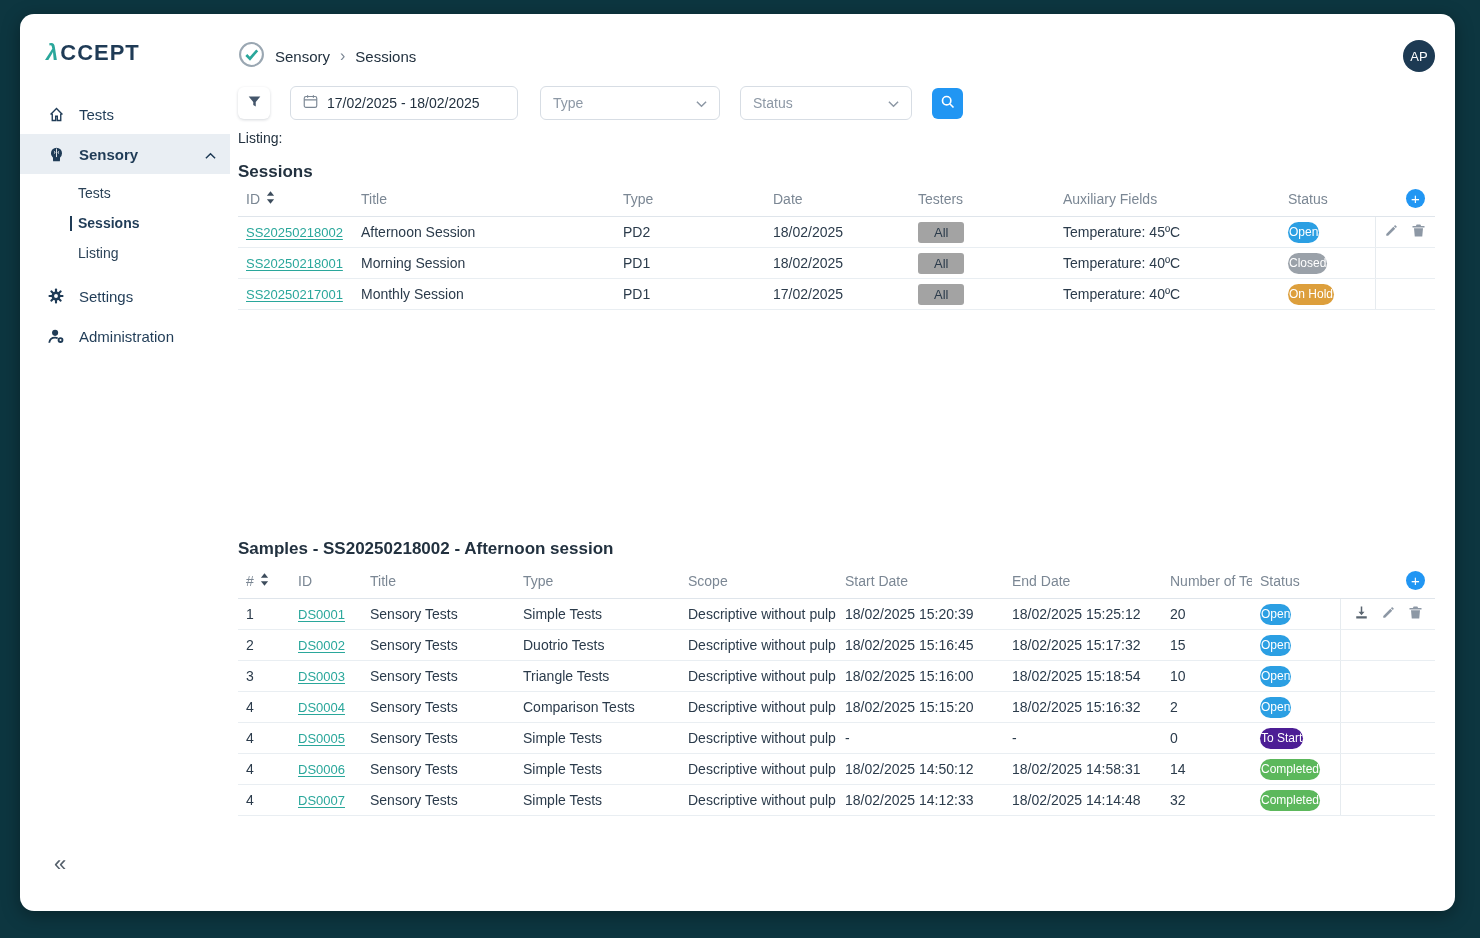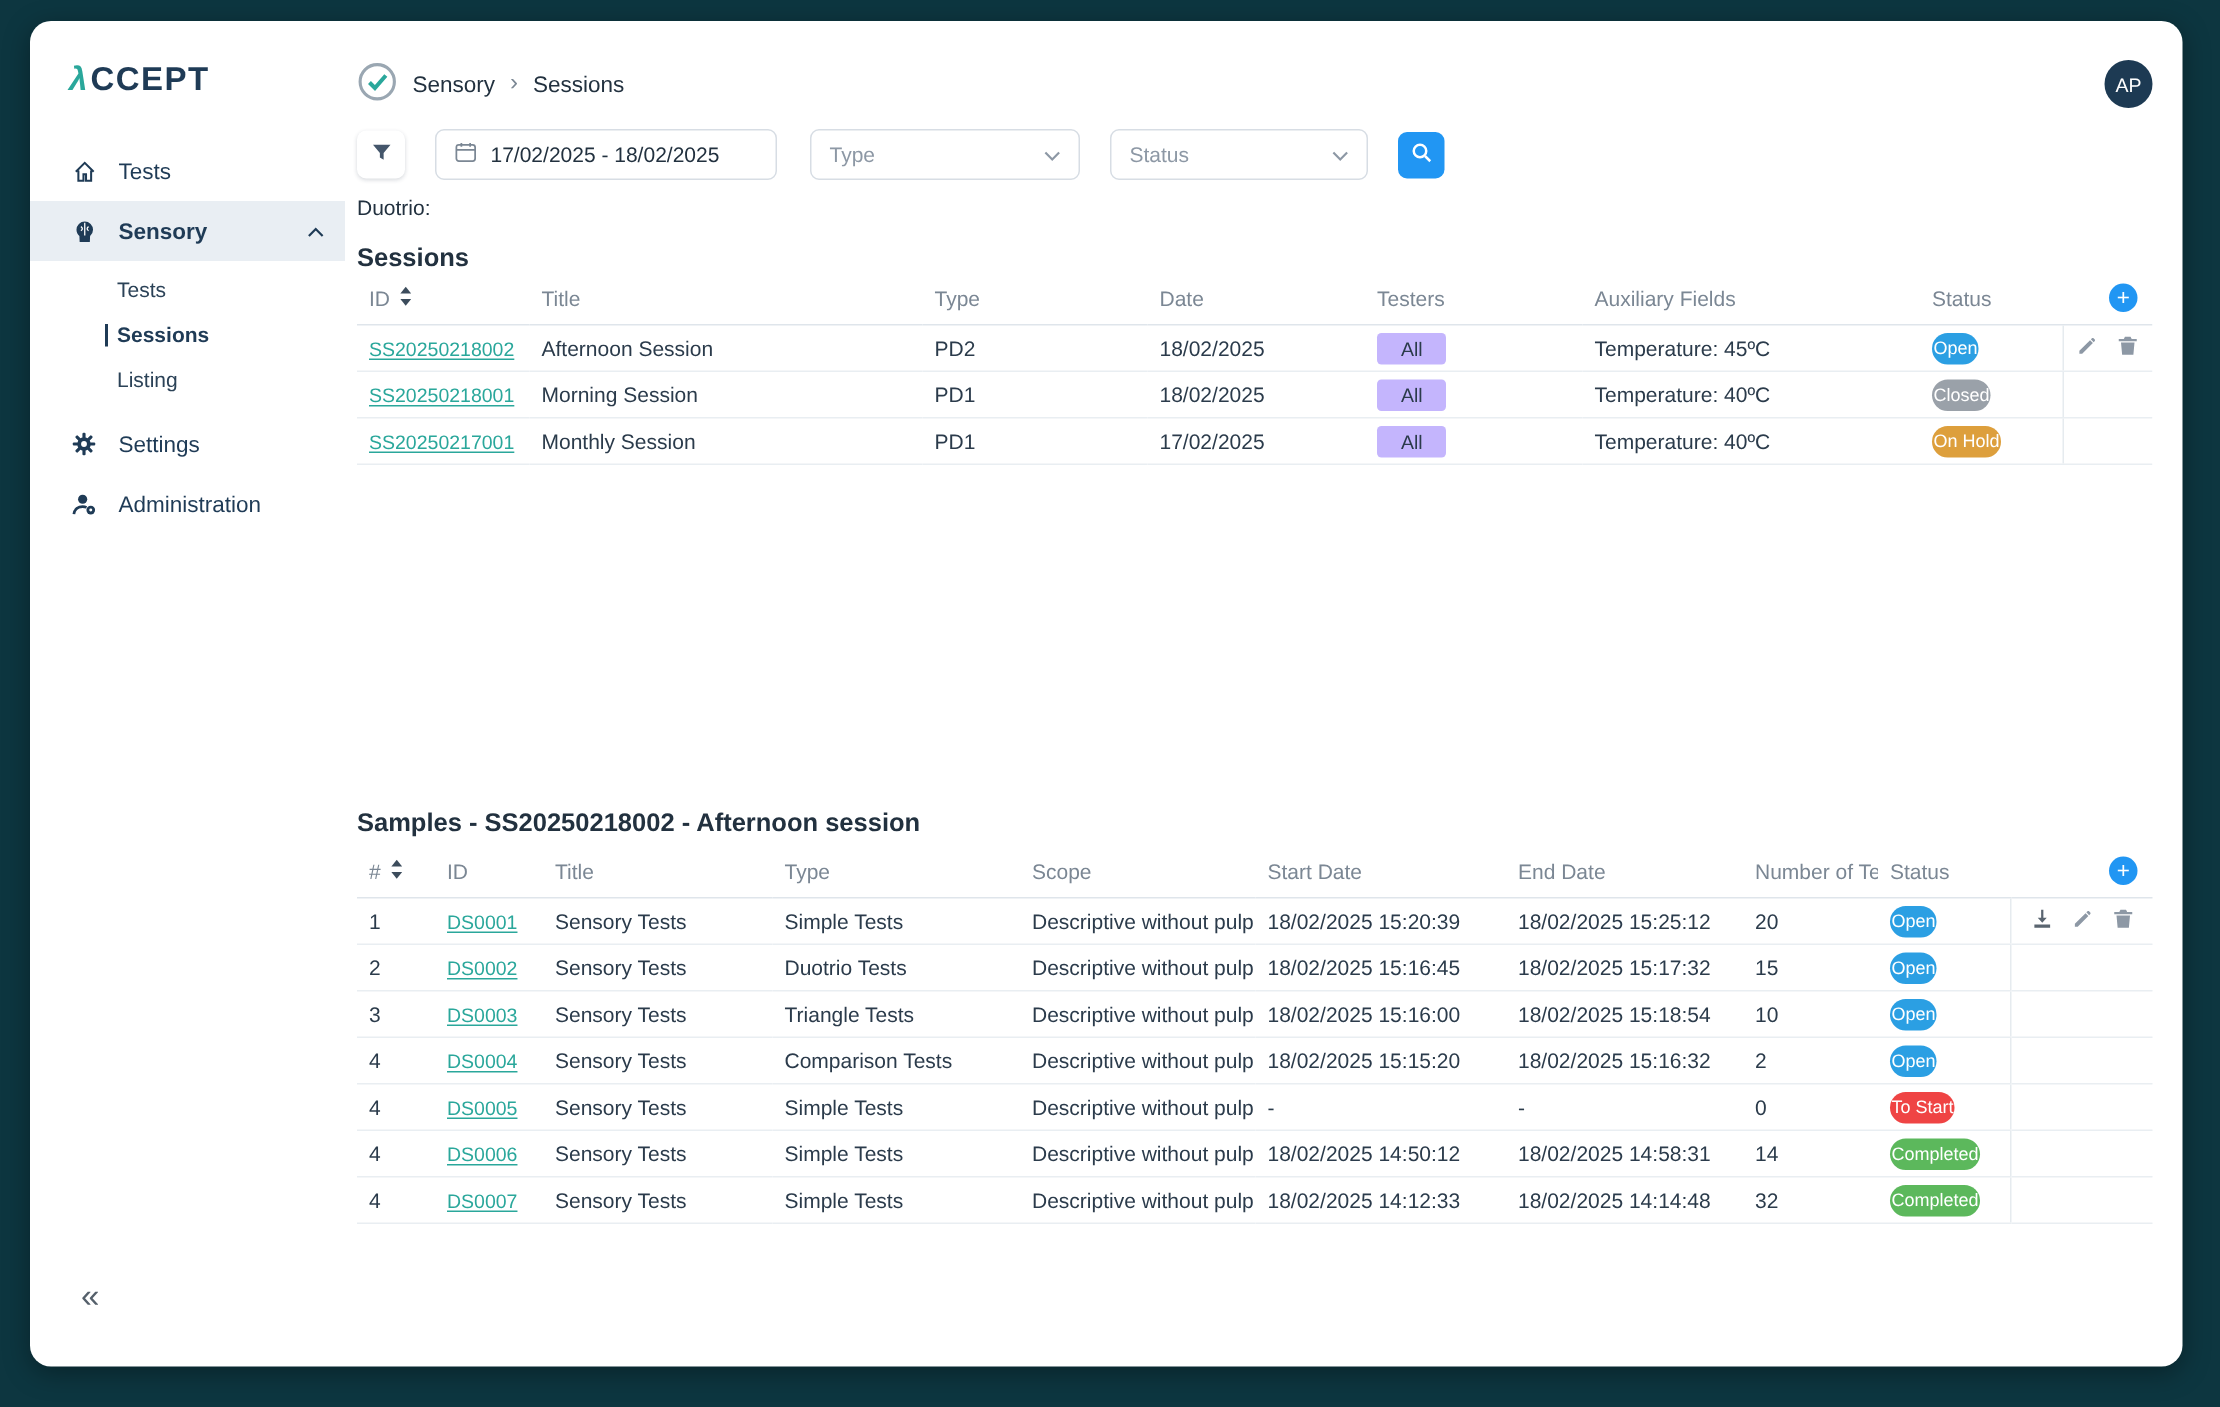--- a/index.html
+++ b/index.html
@@ -46,21 +46,21 @@
   .filters-label { margin-top:10px; font-size:14px; color:#22313f; height:18px; }
   .section-heading { margin-top:14px; font-size:17px; color:#22313f; height:22px; }
   
   .sessions-body { height:355px; overflow:hidden; }
   table { border-collapse:collapse; table-layout:fixed; width:1197px; margin-top:1px; }
   th { text-align:left; font-weight:400; color:#7b8794; font-size:14px; padding:4px 8px 8px 8px; border-bottom:1px solid #dfe5eb; white-space:nowrap; overflow:hidden; }
   td { font-size:14px; color:#2b3b4b; padding:4px 8px; height:31px; border-bottom:1px solid #e9eef2; white-space:nowrap; overflow:hidden; }
   .th-sort { display:inline-flex; align-items:center; gap:6px; cursor:pointer; }
   a.id-link { color:#2aa79b; font-size:13px; text-decoration:underline; text-underline-offset:2px; cursor:pointer; }
   .badge { display:inline-block; padding:3px 1px 4px; border-radius:11px; color:#fff; font-size:12px; background:#9aa1a9; }
-  .chip { display:inline-block; background:#c4b5fd; border-radius:3px; padding:3px 16px; font-size:13px; color:#2b3b4b; }
+  .chip { display:inline-block; background:#a3a3a3; border-radius:3px; padding:3px 16px; font-size:13px; color:#2b3b4b; }
   .actions-cell { border-left:1px solid #e6ebef; text-align:right; }
   .actions-head { text-align:right; }
   .add-btn { display:inline-flex; align-items:center; justify-content:center; width:19px; height:19px; border-radius:50%; background:#2196f3; color:#fff; font-size:15px; line-height:1; cursor:pointer; margin-right:2px; }
   .row-icons { display:inline-flex; gap:12px; align-items:center; margin-right:4px; }
   .row-icons svg { cursor:pointer; }
   .samples-heading { margin-top:0; }
 </style>
 </head>
 <body>
 
@@ -193,21 +193,21 @@
       <button class="search-btn">
         <span>
           <svg viewBox="0 0 18 18" width="15" height="15">
               <circle cx="8" cy="8" r="5" fill="none" stroke="#fff" stroke-width="2"></circle>
               <path d="M12 12l4.2 4.2" stroke="#fff" stroke-width="2"></path>
             </svg>
         </span>
       </button>
     </div>
 
-    <div class="filters-label">Duotrio:</div>
+    <div class="filters-label">Listing:</div>
 
     <h2 class="section-heading">Sessions</h2>
 
     <div class="sessions-body">
       <table>
         <colgroup>
           <col style="width:115px">
             <col style="width:262px">
             <col style="width:150px">
             <col style="width:145px">
@@ -372,21 +372,21 @@
         </tr>
         <tr>
           <td>4</td>
           <td><a class="id-link">DS0005</a></td>
           <td>Sensory Tests</td>
           <td>Simple Tests</td>
           <td>Descriptive without pulp</td>
           <td>-</td>
           <td>-</td>
           <td>0</td>
-          <td><span class="badge" style="background-color: #ef4444;">To Start</span></td>
+          <td><span class="badge" style="background-color: #4c1d95;">To Start</span></td>
           <td class="actions-cell"></td>
         </tr>
         <tr>
           <td>4</td>
           <td><a class="id-link">DS0006</a></td>
           <td>Sensory Tests</td>
           <td>Simple Tests</td>
           <td>Descriptive without pulp</td>
           <td>18/02/2025 14:50:12</td>
           <td>18/02/2025 14:58:31</td>

